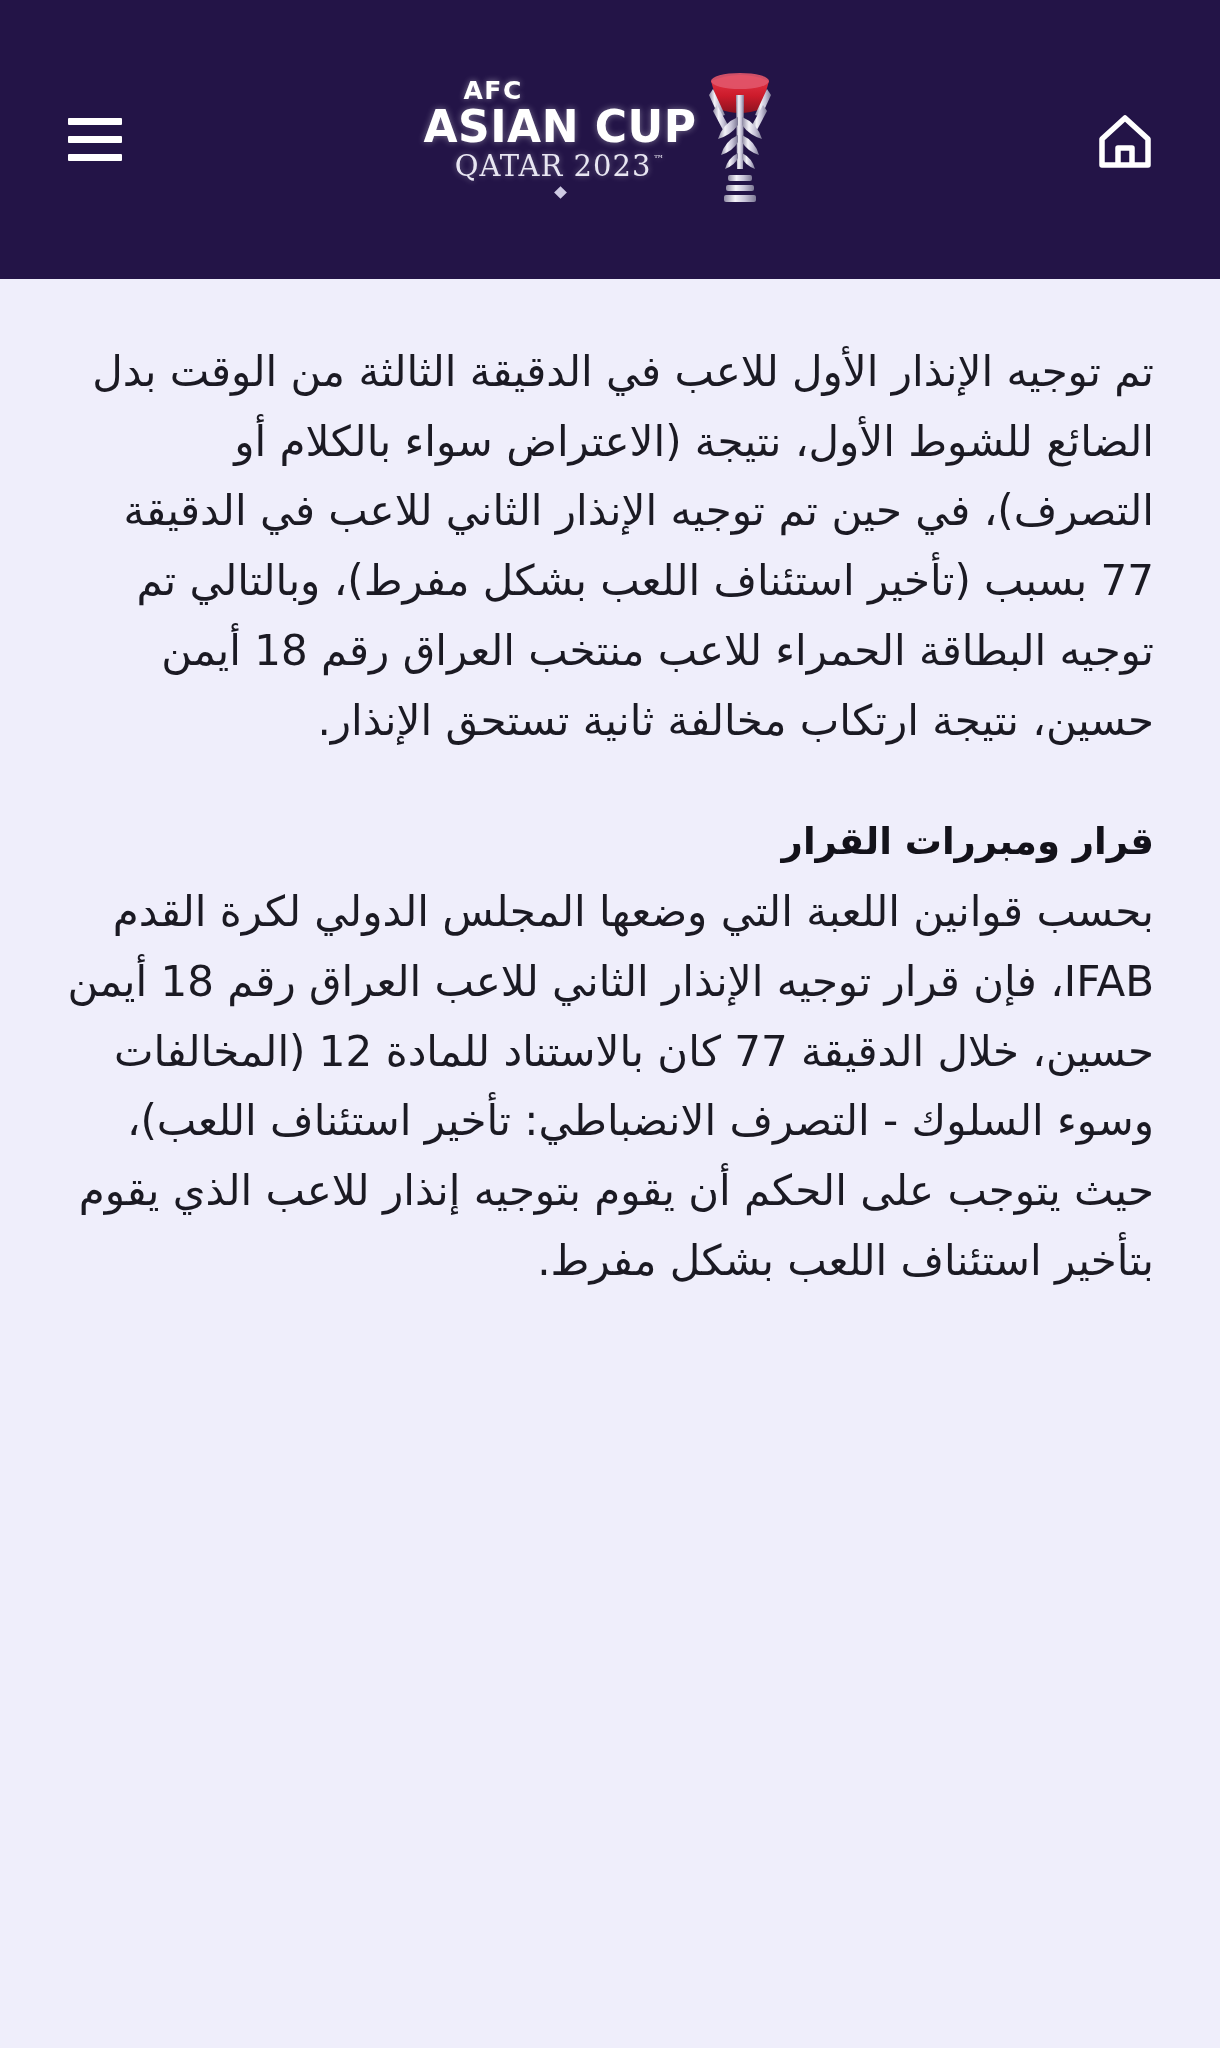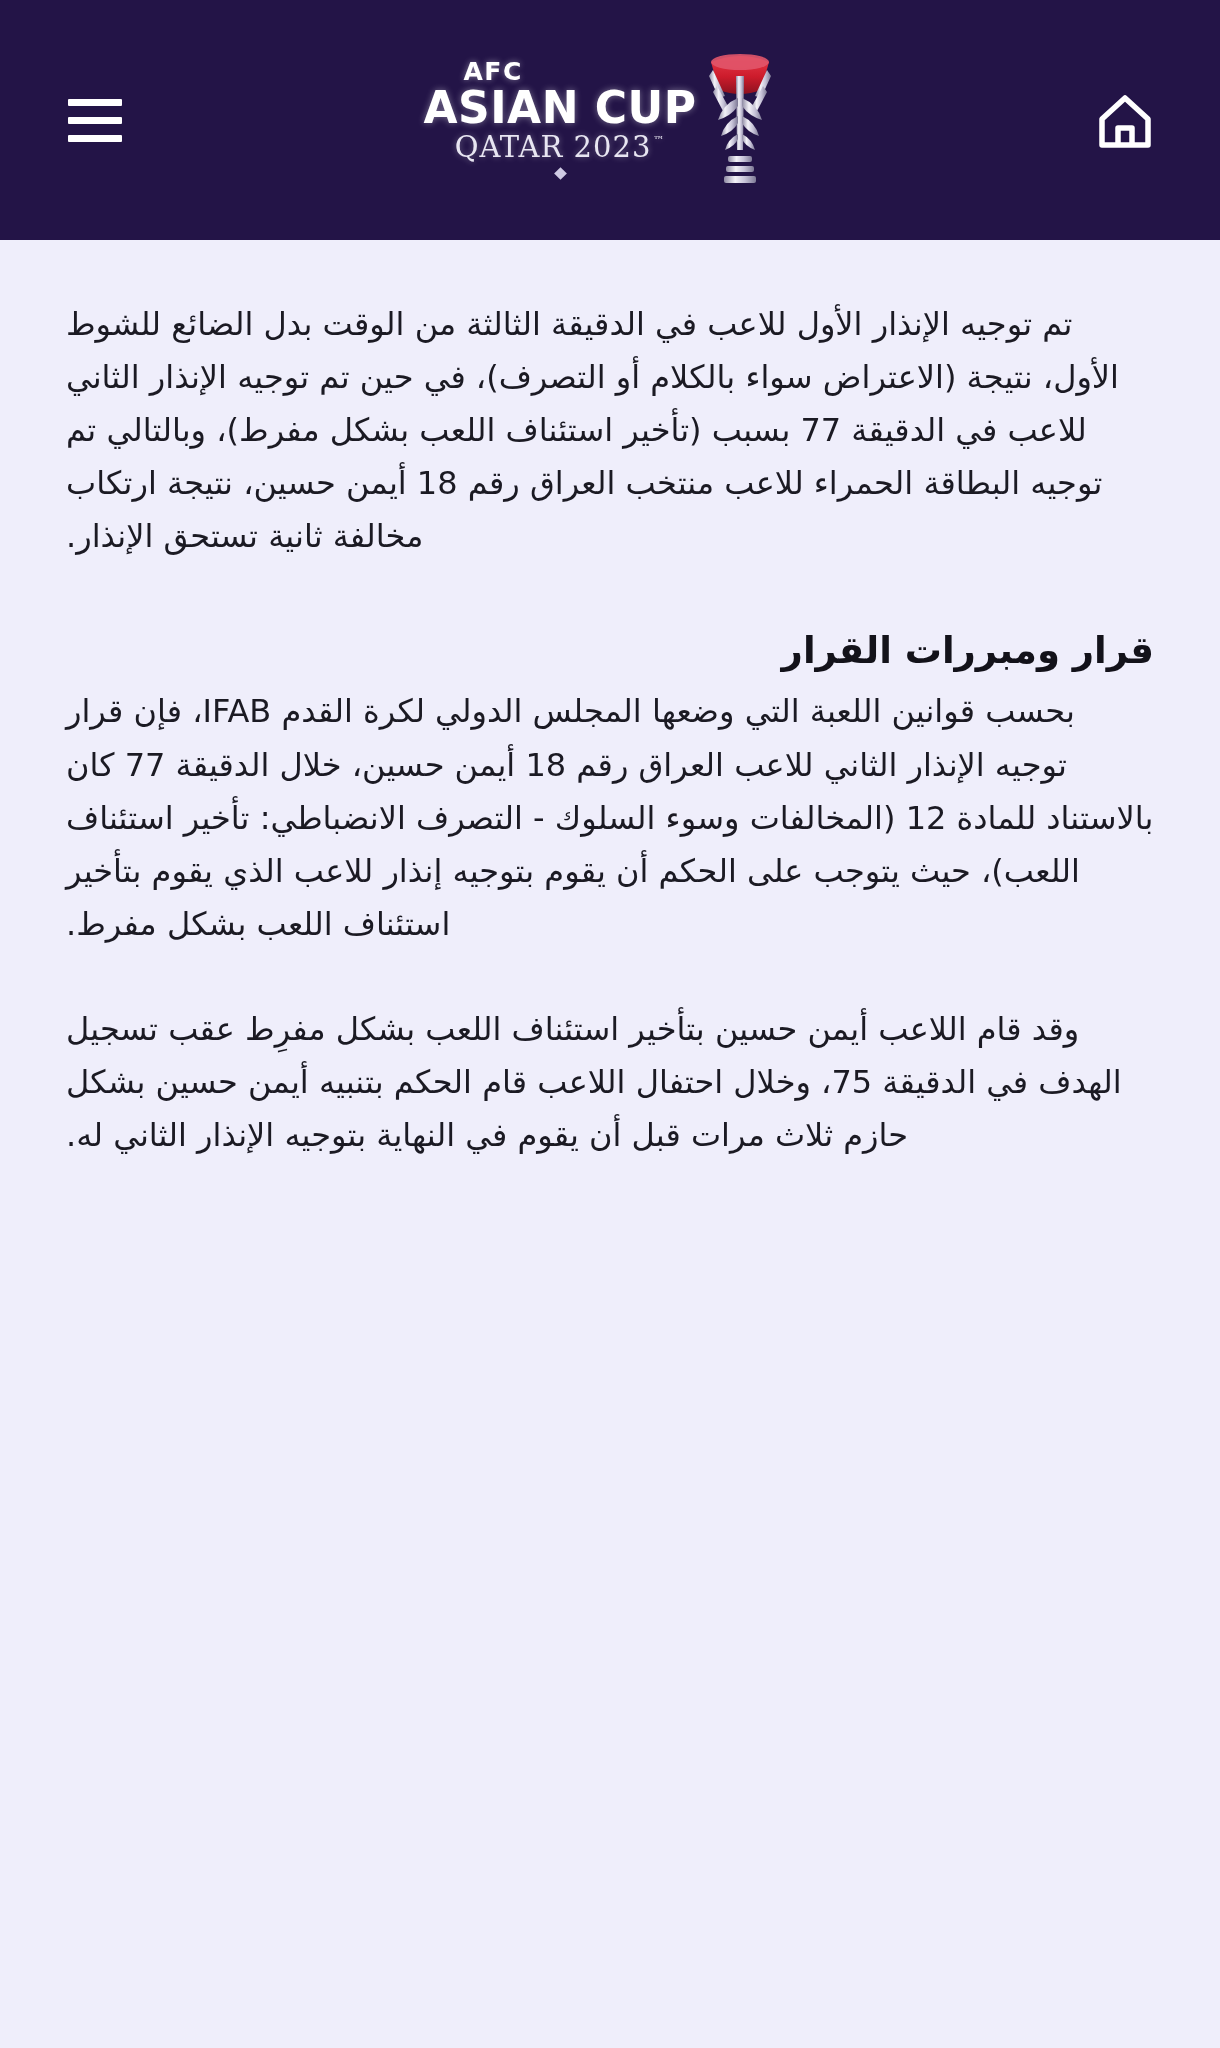--- a/index.html
+++ b/index.html
@@ -13,21 +13,21 @@
   body {
     background: #efeefb;
     font-family: "DejaVu Sans", "Liberation Sans", sans-serif;
     direction: rtl;
   }
 
   
   .site-header {
     position: relative;
     width: 100%;
-    height: 240px;
+    height: 279px;
     background: #231447;
     display: flex;
     align-items: center;
     justify-content: space-between;
     padding: 0 52px;
   }
 
   .header-home-btn {
     width: 86px;
     height: 86px;
@@ -131,24 +131,24 @@
     font-weight: bold;
     font-size: 37px;
     line-height: 1.35;
     color: #13121a;
     margin-bottom: 10px;
     letter-spacing: 0;
   }
 
   .article p {
     font-family: "DejaVu Sans", sans-serif;
-    font-size: 32px;
+    font-size: 42px;
     line-height: 1.66;
     color: #1b1a23;
-    text-align: left;
+    text-align: right;
   }
 
   .para-gap { height: 52px; }
   .head-gap { height: 62px; }
 </style>
 </head>
 <body>
 
 <header class="site-header">
 
@@ -224,19 +224,18 @@
 <main class="article">
 
   <p>تم توجيه الإنذار الأول للاعب في الدقيقة الثالثة من الوقت بدل الضائع للشوط الأول، نتيجة (الاعتراض سواء بالكلام أو التصرف)، في حين تم توجيه الإنذار الثاني للاعب في الدقيقة 77 بسبب (تأخير استئناف اللعب بشكل مفرط)، وبالتالي تم توجيه البطاقة الحمراء للاعب منتخب العراق رقم 18 أيمن حسين، نتيجة ارتكاب مخالفة ثانية تستحق الإنذار.</p>
 
   <div class="head-gap"></div>
 
   <h2>قرار ومبررات القرار</h2>
   <p>بحسب قوانين اللعبة التي وضعها المجلس الدولي لكرة القدم IFAB، فإن قرار توجيه الإنذار الثاني للاعب العراق رقم 18 أيمن حسين، خلال الدقيقة 77 كان بالاستناد للمادة 12 (المخالفات وسوء السلوك - التصرف الانضباطي: تأخير استئناف اللعب)، حيث يتوجب على الحكم أن يقوم بتوجيه إنذار للاعب الذي يقوم بتأخير استئناف اللعب بشكل مفرط.</p>
 
   <div class="para-gap"></div>
-  <p>وقد قام اللاعب أيمن حسين بتأخير استئناف اللعب بشكل مفرِط عقب تسجيل الهدف في الدقيقة 75، وخلال احتفال اللاعب قام الحكم بتنبيه أيمن حسين بشكل حازم ثلاث مرات قبل أن يقوم في النهاية بتوجيه الإنذار الثاني له.</p>
 
   <div class="para-gap"></div>
 
   <div class="para-gap"></div>
 
 </main>
 
 </body></html>

